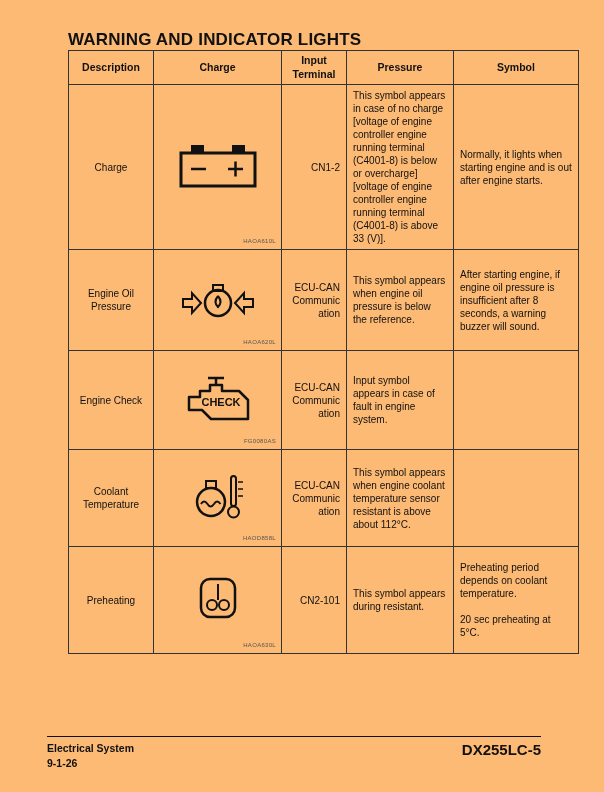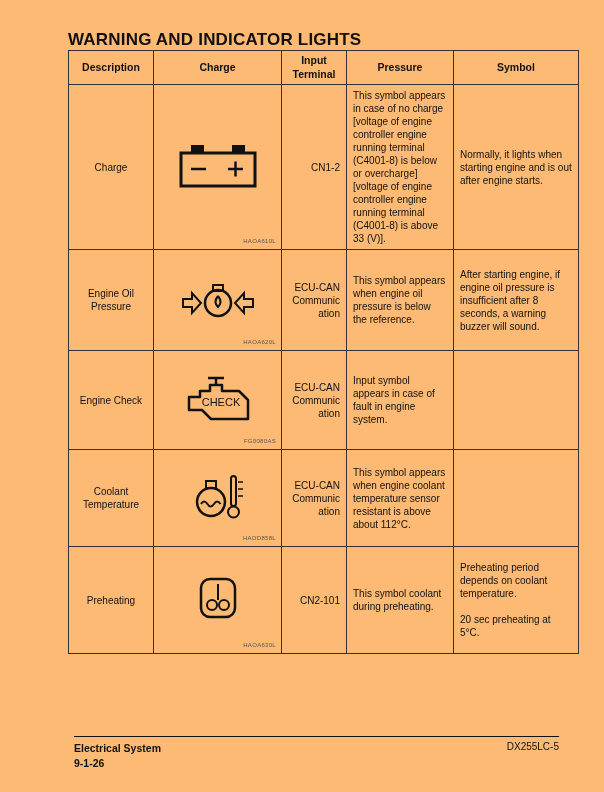--- a/index.html
+++ b/index.html
@@ -39,33 +39,33 @@
     height:26px; padding:3px 2px;
   }
   td.desc { text-align:center; }
   td.term { text-align:right; }
   td.op, td.rem { text-align:left; white-space:pre-line; }
   td.symbol { position:relative; text-align:center; padding:6px 4px 12px 4px; }
   .figcode {
     position:absolute; right:5px; bottom:3px;
     font-size:6px; color:#555; letter-spacing:0.3px;
   }
-  .icon-wrap { display:inline-block; }
+  .icon-wrap { display:inline-block;font-weight:bold; }
   tr.r1 td { height:132px; }
   tr.r2 td { height:92px; }
   tr.r3 td { height:90px; }
   tr.r4 td { height:88px; }
   tr.r5 td { height:98px; }
   .footer {
-    position:absolute; left:47px; right:45px; top:736px;margin-left:27px;
+    position:absolute; left:47px; right:63px; top:736px;
   }
   .footer-rule { border:none; border-top:1.6px solid #111; margin:0 0 4px 0; }
   .footer-row { display:flex; justify-content:space-between; align-items:flex-start; }
   .footer-left { font-size:10.5px; font-weight:bold; line-height:1.45; }
-  .footer-right { font-size:10px; font-weight:normal; }
+  .footer-right { font-size:15px; font-weight:bold; }
   svg { display:block; margin:0 auto; }
   svg text { font-family:"Liberation Sans", sans-serif; }
 </style>
 </head>
 <body>
 
 <div class="page">
 
   <h1 class="page-title">WARNING AND INDICATOR LIGHTS</h1>
 
@@ -174,21 +174,21 @@
             <svg width="46" height="50" viewBox="0 0 46 50">
               <path d="M15 5 h16 a9 9 0 0 1 9 9 v20 a9 9 0 0 1 -9 9 h-16 a9 9 0 0 1 -9 -9 v-20 a9 9 0 0 1 9 -9 z" fill="none" stroke="#111" stroke-width="2.5"></path>
               <line x1="23" y1="10" x2="23" y2="26" stroke="#111" stroke-width="2"></line>
               <circle cx="17" cy="31" r="5" fill="none" stroke="#111" stroke-width="2"></circle>
               <circle cx="29" cy="31" r="5" fill="none" stroke="#111" stroke-width="2"></circle>
             </svg>
           </span>
           <span class="figcode">HAOA630L</span>
         </td>
         <td class="term">CN2-101</td>
-        <td class="op">This symbol coolant during preheating.</td>
+        <td class="op">This symbol appears during resistant.</td>
         <td class="rem">Preheating period depends on coolant temperature.
 
 20 sec preheating at 5°C.</td>
       </tr>
 
     </tbody>
   </table>
 
   <div class="footer">
     <hr class="footer-rule">

